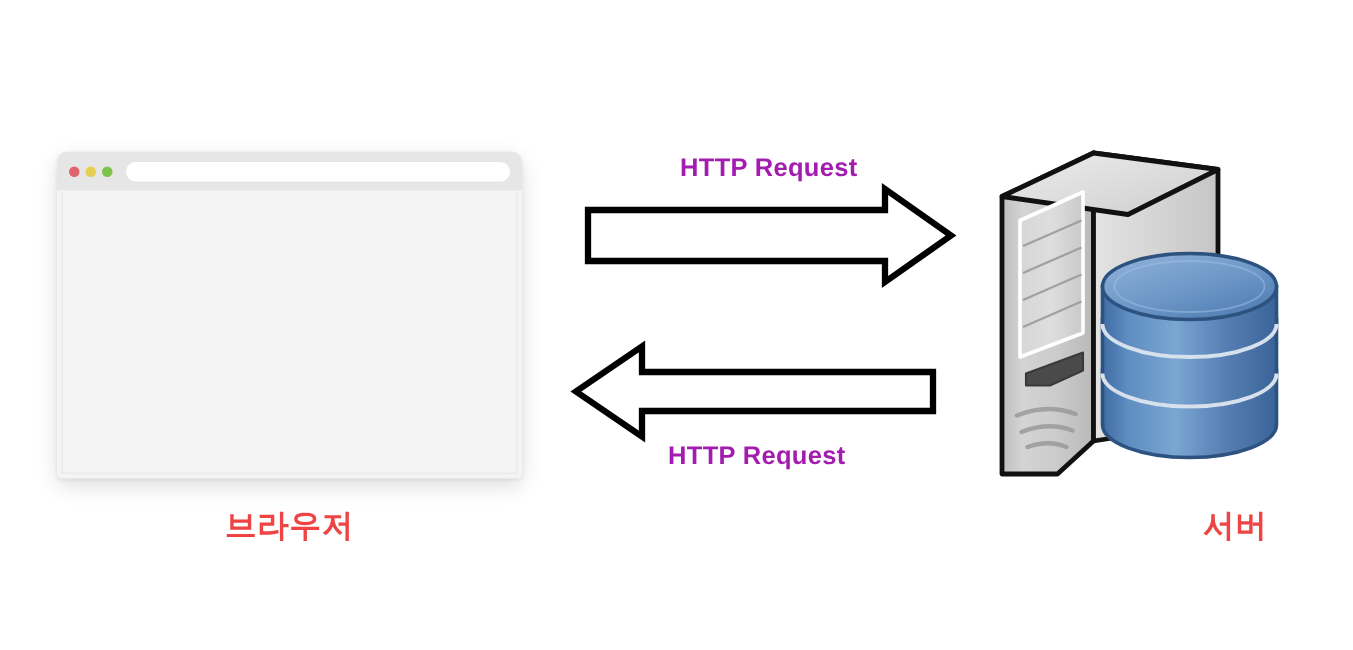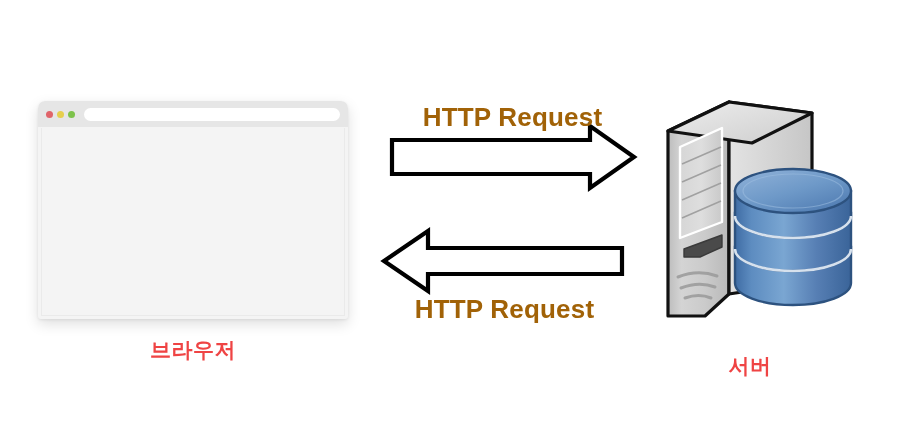--- a/index.html
+++ b/index.html
@@ -95,29 +95,30 @@
     white-space: nowrap;
   }
   .caption.browser-caption {
     left: 38px;
     width: 310px;
     top: 336px;
   }
   .caption.server-caption {
     left: 655px;
     width: 190px;
-    top: 352px;
+    top: 336px;
+    text-align: right;
   }
 
   
   .arrow-label {
     position: absolute;
     font-weight: bold;
-    font-size: 26px;
-    color: #a16207;
+    font-size: 17px;
+    color: #a21caf;
     letter-spacing: 0.2px;
     white-space: nowrap;
     text-align: center;
   }
   .arrow-label.request-label {
     left: 390px;
     width: 245px;
     top: 102px;
   }
   .arrow-label.response-label {

